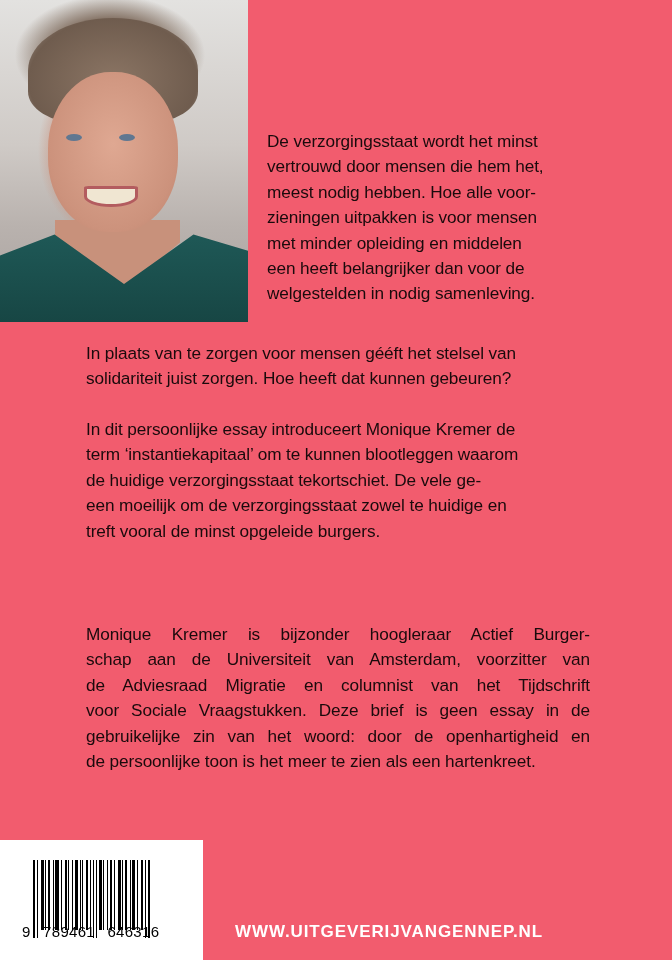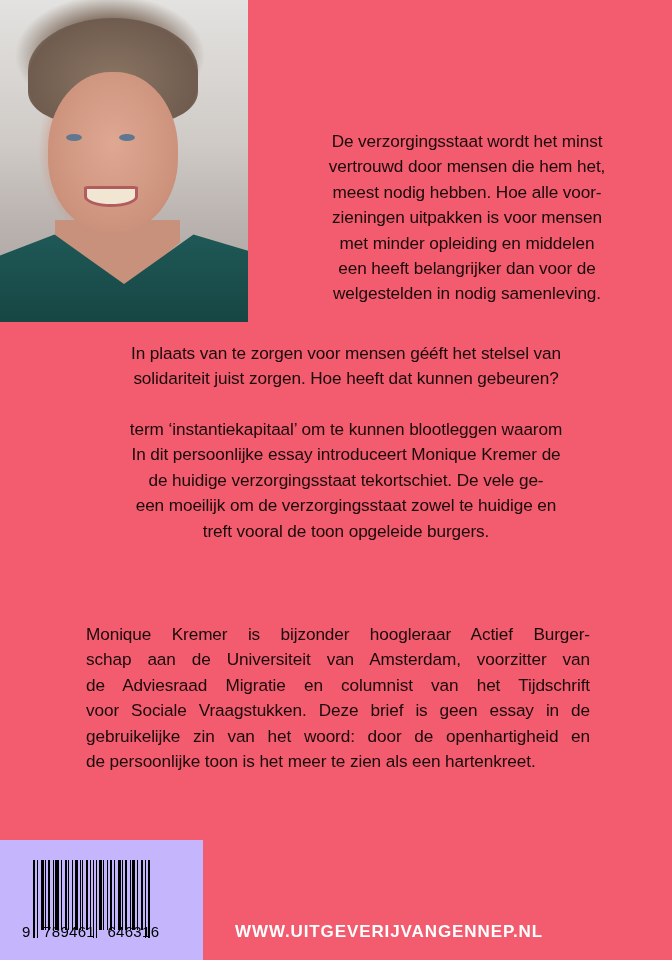--- a/index.html
+++ b/index.html
@@ -38,32 +38,32 @@
     background: radial-gradient(ellipse at 50% 60%, #8b7564 0%, #6f5c4e 70%, rgba(111,92,78,0) 100%);
     border-radius: 50% 50% 30% 30%;
   }
   .photo .eye { position: absolute; width: 16px; height: 7px; background: #5f7791; border-radius: 50%; top: 134px; }
   .photo .eye.l { left: 66px; } .photo .eye.r { left: 119px; }
   .photo .mouth {
     position: absolute; left: 84px; top: 186px; width: 48px; height: 15px;
     background: #f0e6d2; border: 3px solid #b35c5f; border-radius: 10% 10% 60% 60%;
   }
 
-  .text-block { position: absolute; font-size: 17.2px; line-height: 25.4px; letter-spacing: -0.1px; text-align: center; }
+  .text-block { position: absolute; font-size: 17.2px; line-height: 25.4px; letter-spacing: -0.1px; }
   .p1 { left: 267px; top: 129px; width: 400px; }
   .p1b { left: 86px; top: 341px; width: 520px; }
   .p2 { left: 86px; top: 417px; width: 520px; }
   .p3 { left: 86px; top: 622px; width: 504px; text-align: justify; text-align-last: justify; }
   .line { display: block; white-space: nowrap; }
   .p3 .line { white-space: normal; text-align: justify; text-align-last: justify; }
   .p3 .line.last { text-align-last: left; }
 
   .barcode-box {
     position: absolute; left: 0; top: 840px; width: 203px; height: 120px;
-    background: #c4b5fd;
+    background: #ffffff;
   }
   .bars {
     position: absolute; left: 33px; top: 20px; width: 154px; height: 70px;
     display: flex; align-items: flex-start;
   }
   .bars span { display: block; background: #000; height: 70px; }
   .bars span.g { height: 78px; }
   .isbn {
     position: absolute; left: 22px; top: 83px; font-size: 15px;
     font-family: "Liberation Sans", sans-serif; color: #000; letter-spacing: 0.3px;
@@ -96,25 +96,25 @@
   <span class="line">een heeft belangrijker dan voor de</span>
   <span class="line">welgestelden in nodig samenleving.</span>
 </div>
 
 <div class="text-block p1b">
   <span class="line">In plaats van te zorgen voor mensen gééft het stelsel van</span>
   <span class="line">solidariteit juist zorgen. Hoe heeft dat kunnen gebeuren?</span>
 </div>
 
 <div class="text-block p2">
+  <span class="line">In dit persoonlijke essay introduceert Monique Kremer de</span>
   <span class="line">term ‘instantiekapitaal’ om te kunnen blootleggen waarom</span>
-  <span class="line">In dit persoonlijke essay introduceert Monique Kremer de</span>
   <span class="line">de huidige verzorgingsstaat tekortschiet. De vele ge-</span>
   <span class="line">een moeilijk om de verzorgingsstaat zowel te huidige en</span>
-  <span class="line">treft vooral de toon opgeleide burgers.</span>
+  <span class="line">treft vooral de minst opgeleide burgers.</span>
 </div>
 
 <div class="text-block p3">
   <span class="line">Monique Kremer is bijzonder hoogleraar Actief Burger-</span>
   <span class="line">schap aan de Universiteit van Amsterdam, voorzitter van</span>
   <span class="line">de Adviesraad Migratie en columnist van het Tijdschrift</span>
   <span class="line">voor Sociale Vraagstukken. Deze brief is geen essay in de</span>
   <span class="line">gebruikelijke zin van het woord: door de openhartigheid en</span>
   <span class="line last">de persoonlijke toon is het meer te zien als een hartenkreet.</span>
 </div>

